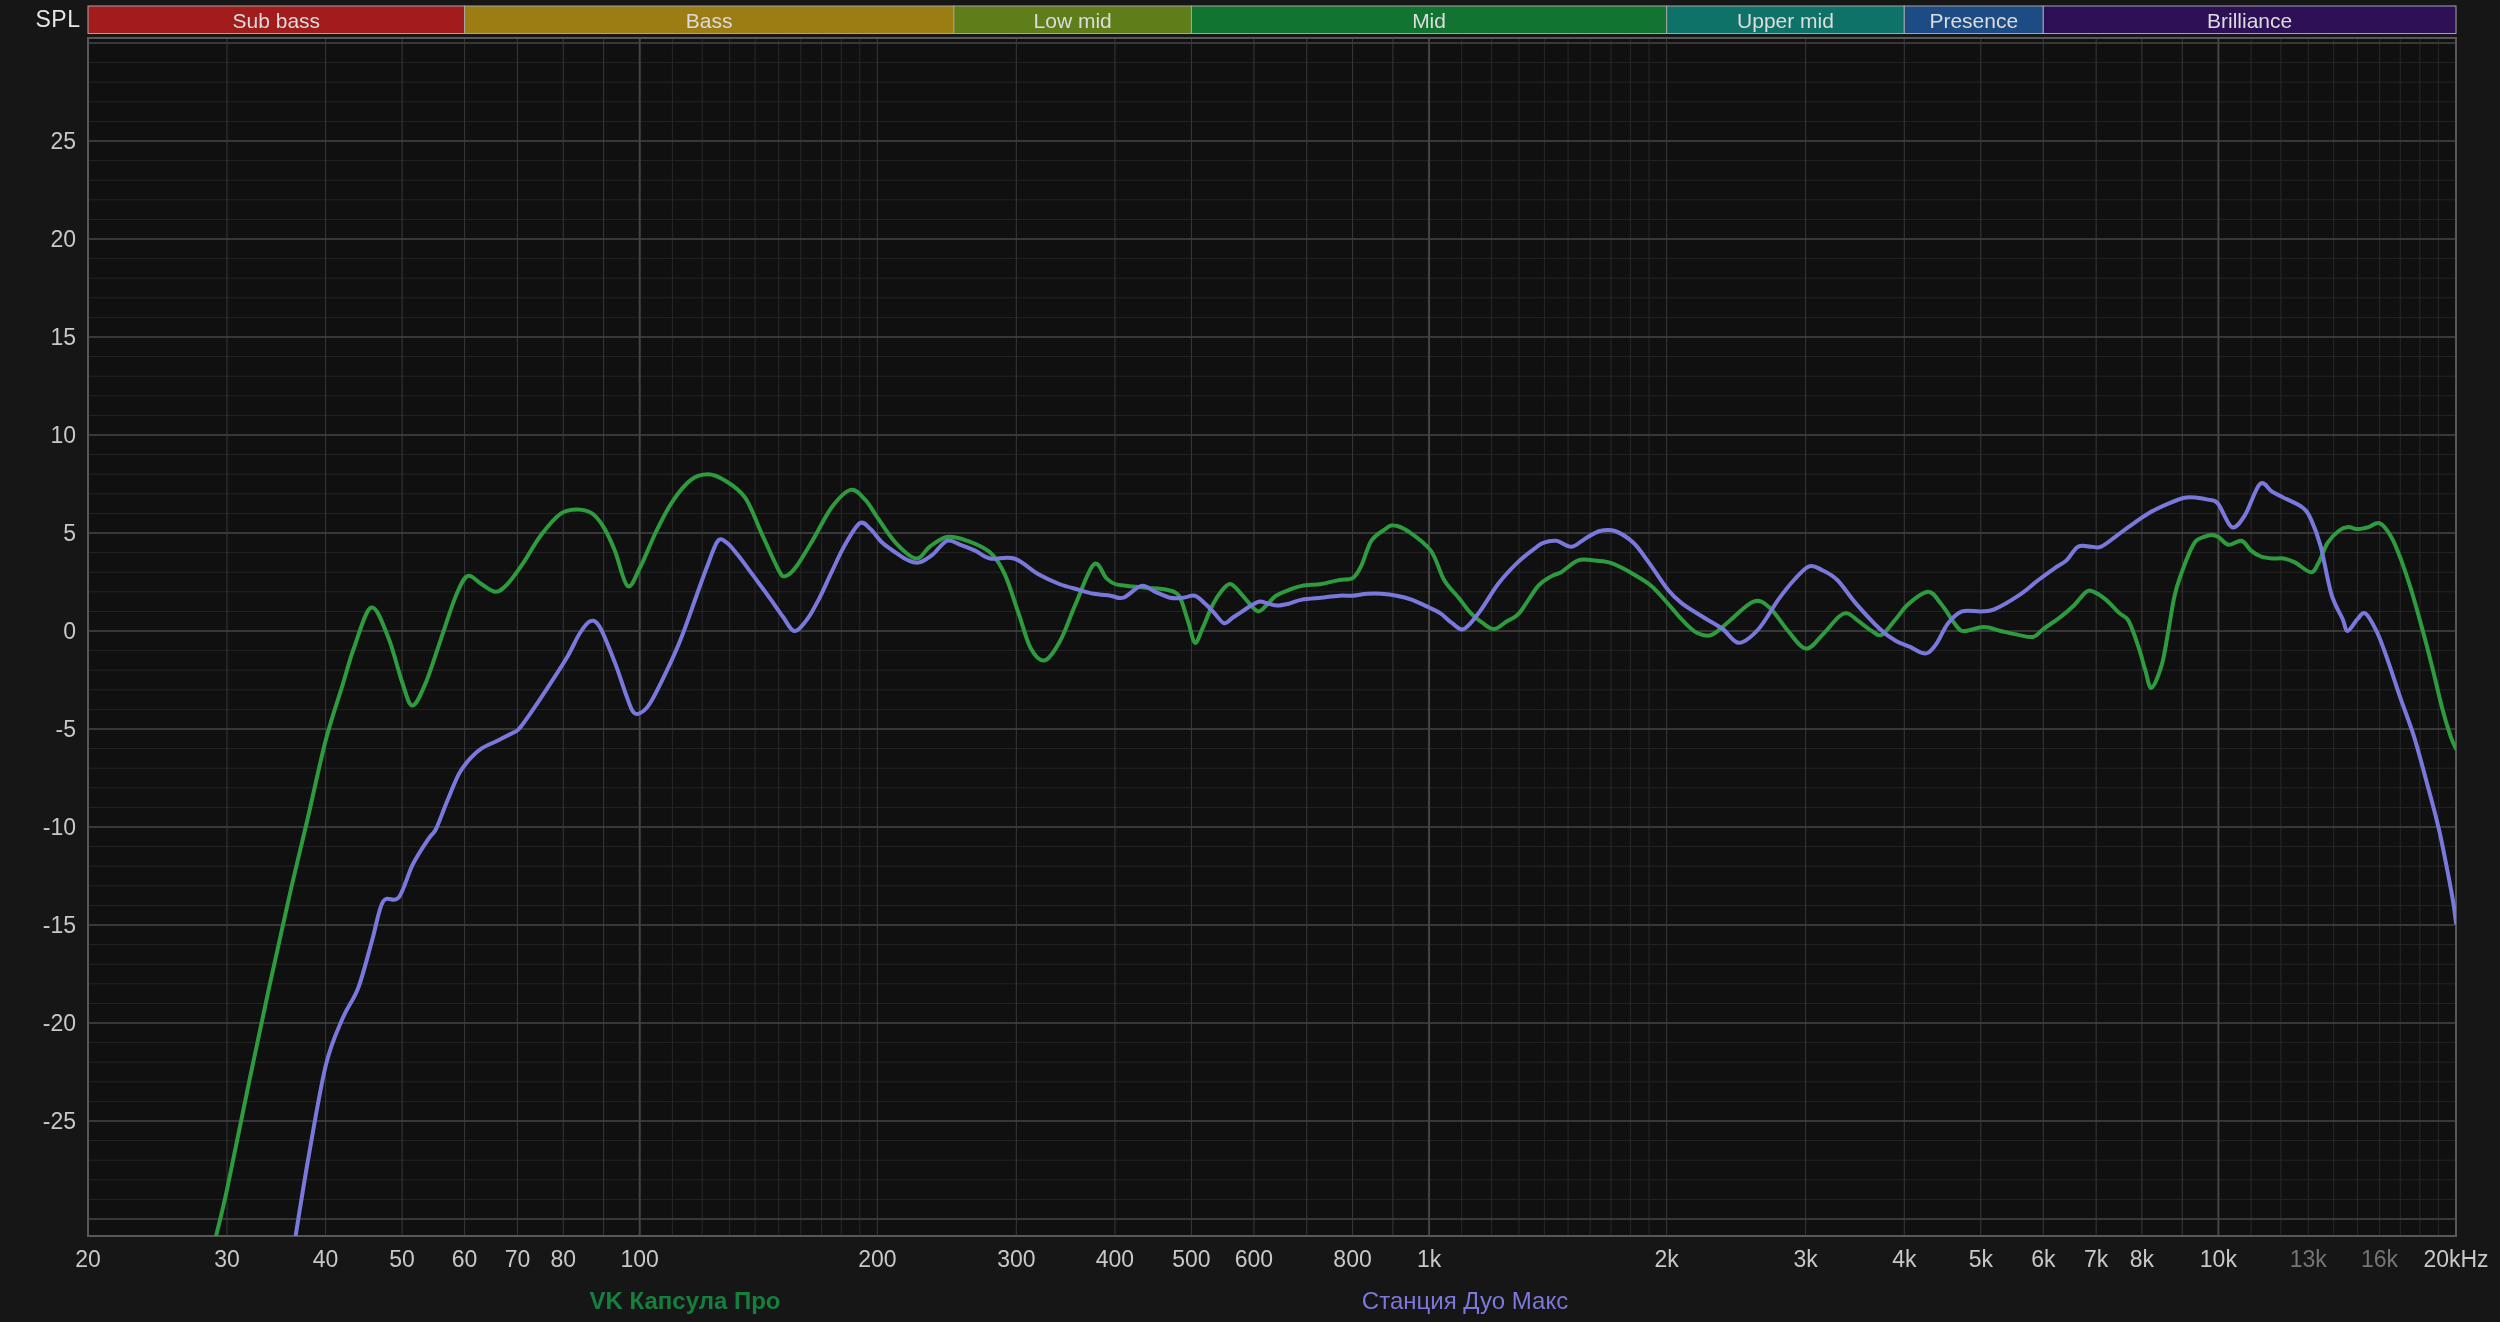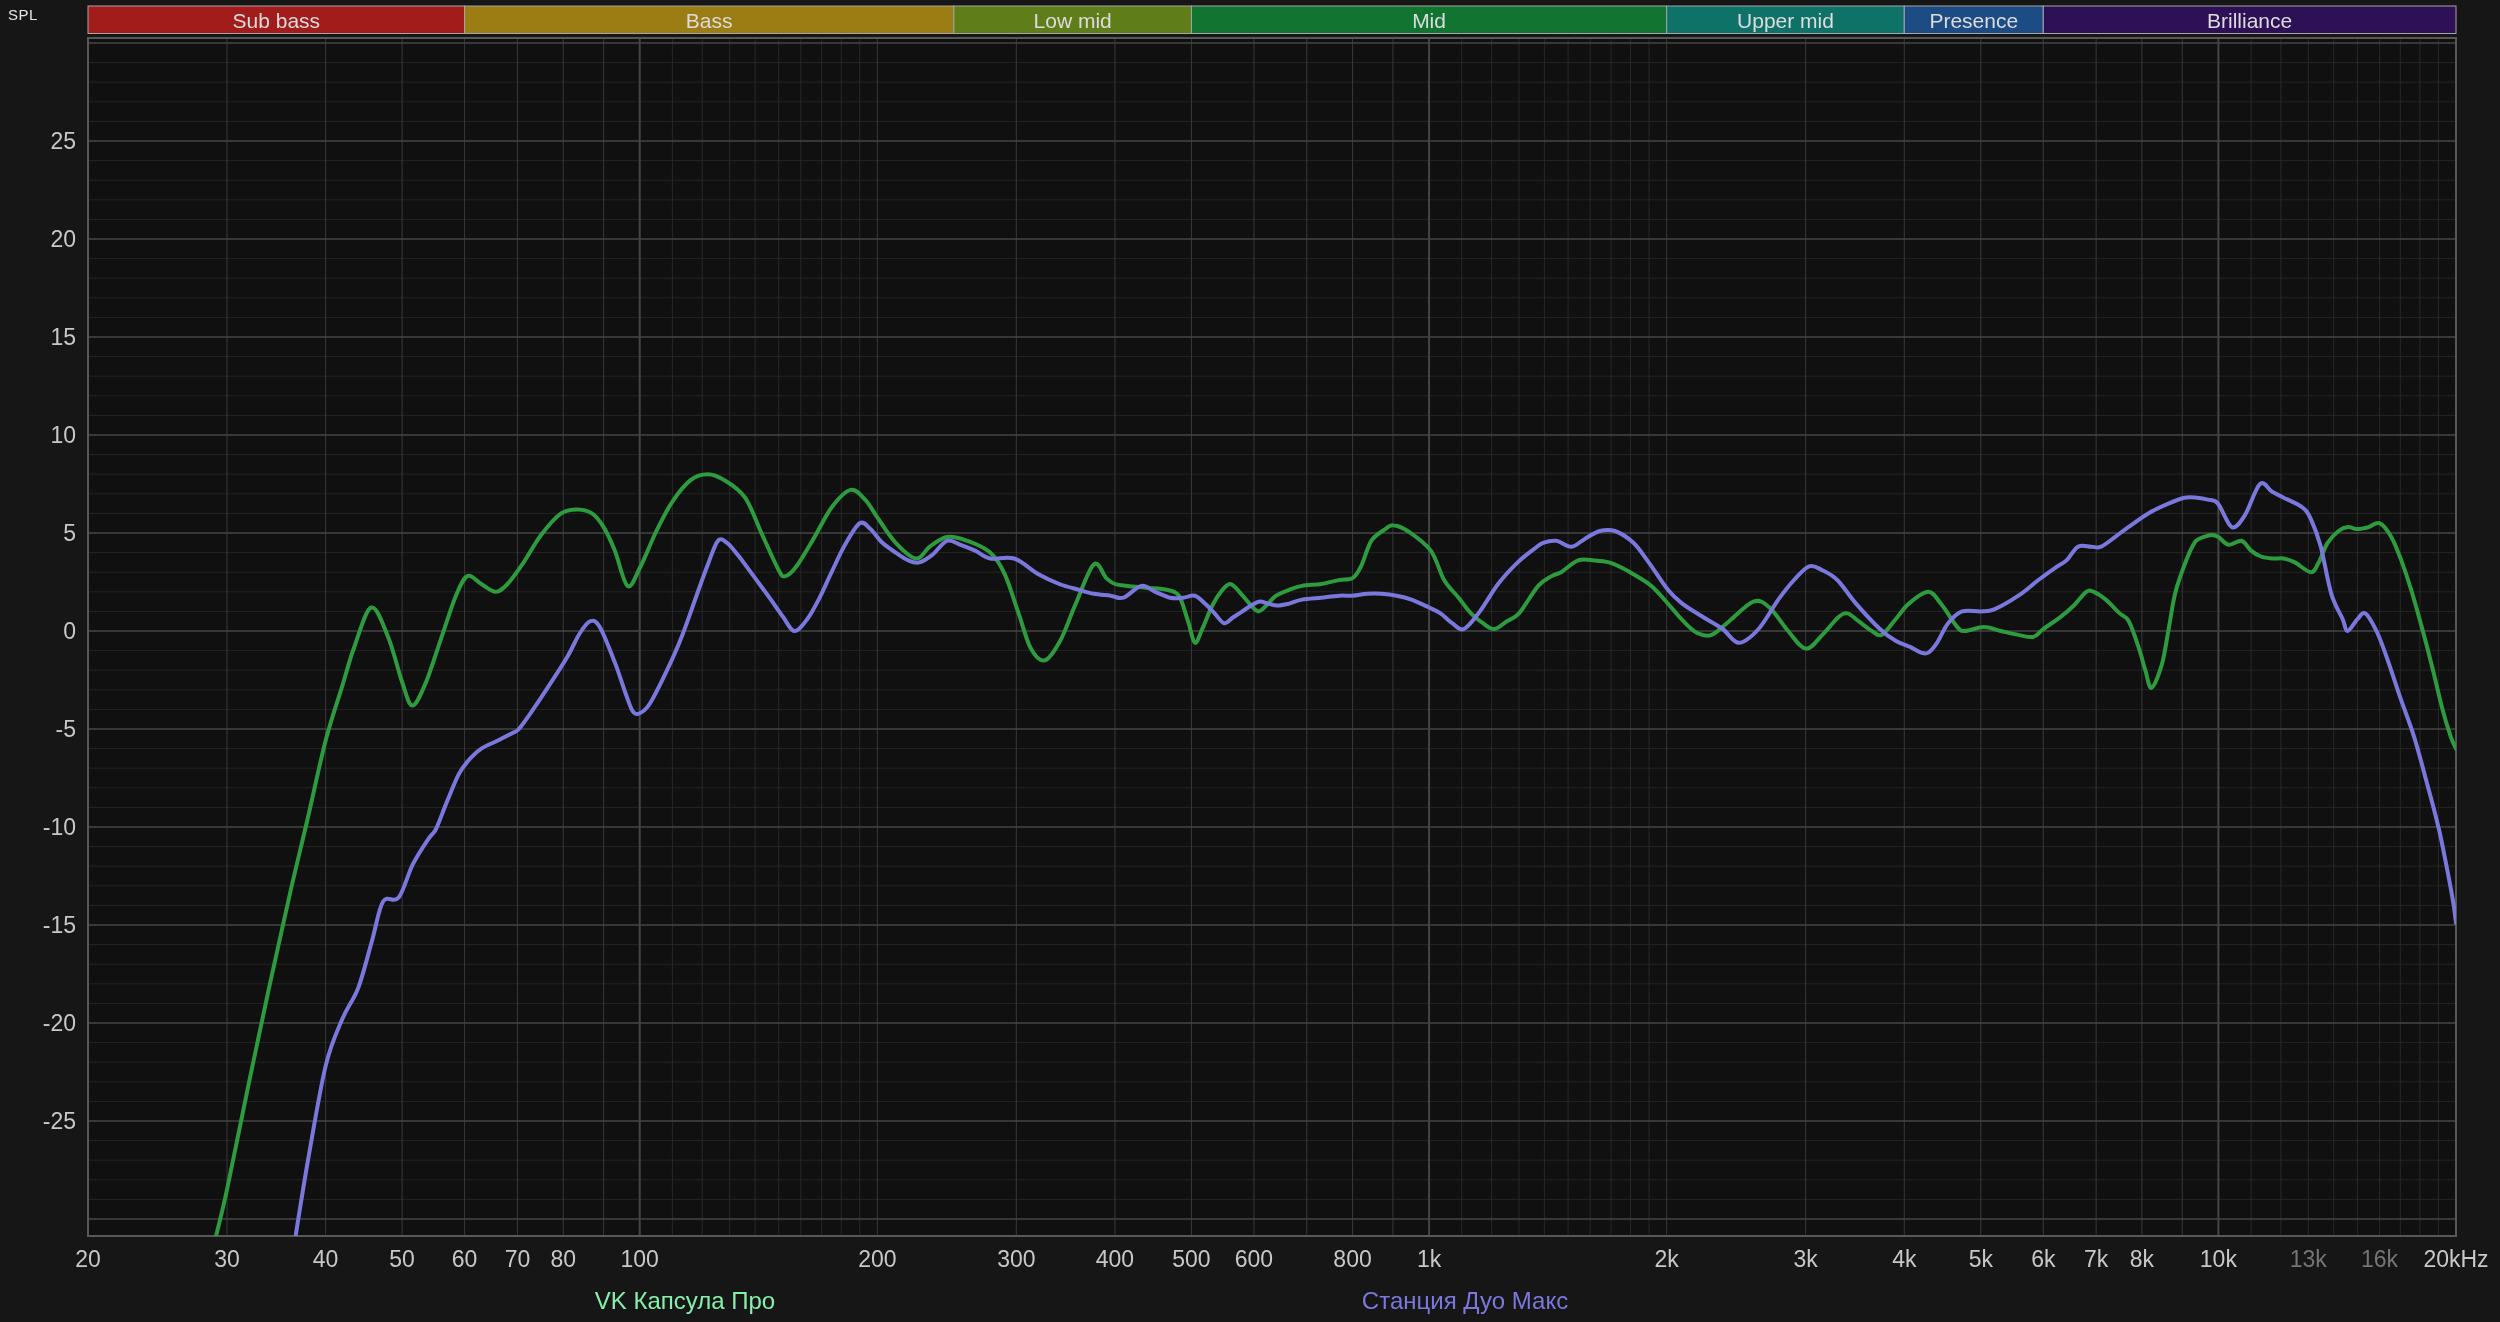--- a/index.html
+++ b/index.html
@@ -1,20 +1,20 @@
 <!DOCTYPE html>
 <html><head>
 <meta charset="utf-8">
 <style>
   html,body{margin:0;padding:0;background:#161616;}
   .page{position:relative;width:2500px;height:1322px;background:#161616;overflow:hidden;
         font-family:"Liberation Sans",sans-serif;}
   svg{position:absolute;left:0;top:0;}
-  .spl-label{position:absolute;left:8px;top:6px;width:84px;text-align:left;
-             font-size:15px;color:#e6e6e6;letter-spacing:0.5px;}
+  .spl-label{position:absolute;left:16px;top:6px;width:84px;text-align:center;
+             font-size:23px;color:#e6e6e6;letter-spacing:0.5px;}
   .legend-item{position:absolute;top:1301px;transform:translate(-50%,-50%);
                font-size:24px;white-space:nowrap;cursor:pointer;}
   .legend-item.s0{left:685px;color:#2d9b3e;}
   .legend-item.s1{left:1436px;color:#7b78dd;}
 </style>
 </head>
 <body>
 
 <div class="page">
   <svg id="chart" width="2500" height="1322" viewBox="0 0 2500 1322">
@@ -185,15 +185,15 @@
       <text x="2308.3262761767605" y="1259" text-anchor="middle" dominant-baseline="central" fill="#757575" font-size="23">13k</text>
       <text x="2379.505696398974" y="1259" text-anchor="middle" dominant-baseline="central" fill="#757575" font-size="23">16k</text>
       <text x="2456" y="1259" text-anchor="middle" dominant-baseline="central" fill="#c8c8c8" font-size="23">20kHz</text>
       <clipPath id="plotclip">
         <rect x="88" y="38" width="2368" height="1198"></rect>
       </clipPath>
       <path d="M215.4 1238.6C217.3 1230.4 221.4 1215.7 227.0 1189.6C232.6 1163.5 242.0 1116.1 249.1 1081.8C256.3 1047.5 263.2 1014.8 269.9 983.8C276.6 952.8 283.1 923.4 289.5 895.6C295.8 867.8 302.0 843.0 308.0 817.2C314.0 791.4 319.9 762.6 325.6 740.8C331.3 718.9 337.5 701.6 342.3 685.9C347.1 670.2 349.5 659.7 354.4 646.7C359.2 633.6 365.7 609.1 371.3 607.5C376.9 605.8 383.0 624.5 388.1 636.9C393.3 649.3 398.1 670.5 402.1 682.0C406.1 693.4 408.4 705.2 412.2 705.5C416.1 705.8 420.5 695.0 425.3 683.9C430.1 672.8 435.9 653.5 441.0 638.8C446.1 624.1 451.5 606.2 455.9 595.7C460.3 585.3 463.2 578.1 467.5 576.1C471.7 574.2 476.6 581.3 481.3 584.0C486.0 586.6 491.4 591.8 495.7 591.8C500.1 591.8 503.1 588.5 507.5 584.0C511.9 579.4 516.7 572.5 522.3 564.4C527.9 556.2 534.6 543.5 541.1 535.0C547.6 526.5 554.9 517.6 561.1 513.4C567.2 509.2 572.8 509.5 577.9 509.5C583.1 509.5 587.7 510.5 592.0 513.4C596.3 516.3 599.8 520.9 603.6 527.1C607.4 533.3 610.9 540.8 614.8 550.6C618.8 560.4 623.4 583.0 627.5 585.9C631.7 588.9 634.9 577.4 639.7 568.3C644.5 559.1 651.0 542.1 656.4 531.0C661.9 519.9 666.7 510.1 672.4 501.6C678.1 493.1 684.7 484.7 690.6 480.1C696.5 475.5 702.3 474.2 707.9 474.2C713.5 474.2 718.1 476.2 724.3 480.1C730.6 484.0 738.8 488.6 745.1 497.7C751.5 506.9 756.7 522.9 762.3 535.0C767.9 547.0 774.9 563.4 778.7 570.2C782.6 577.1 782.5 576.8 785.5 576.1C788.5 575.5 791.9 572.5 796.5 566.3C801.2 560.1 807.6 548.7 813.5 538.9C819.3 529.1 825.4 515.7 831.6 507.5C837.7 499.4 845.0 491.2 850.6 489.9C856.2 488.6 860.7 495.1 865.1 499.7C869.6 504.3 872.2 510.1 877.3 517.3C882.4 524.5 889.2 535.9 895.7 542.8C902.2 549.7 910.5 557.8 916.2 558.5C921.8 559.1 924.6 550.3 929.7 546.7C934.8 543.1 940.6 537.9 946.9 536.9C953.2 535.9 960.1 538.2 967.3 540.8C974.5 543.5 984.0 547.0 990.2 552.6C996.5 558.2 1000.0 564.0 1004.7 574.2C1009.4 584.3 1014.2 600.9 1018.6 613.4C1023.0 625.8 1026.5 640.8 1030.9 648.6C1035.2 656.5 1039.9 661.7 1044.8 660.4C1049.7 659.1 1055.2 649.9 1060.2 640.8C1065.3 631.7 1069.4 618.3 1075.0 605.5C1080.6 592.8 1088.5 568.9 1093.7 564.4C1098.9 559.8 1102.7 574.8 1106.3 578.1C1109.8 581.3 1111.4 582.7 1114.9 584.0C1118.5 585.3 1122.1 585.3 1127.6 585.9C1133.0 586.6 1141.1 587.2 1147.6 587.9C1154.1 588.5 1161.4 588.5 1166.6 589.8C1171.8 591.1 1175.3 590.5 1178.9 595.7C1182.4 600.9 1185.3 613.4 1188.0 621.2C1190.7 629.0 1192.5 641.5 1194.9 642.8C1197.2 644.1 1199.5 634.9 1202.2 629.0C1205.0 623.2 1208.3 613.7 1211.4 607.5C1214.5 601.3 1217.8 595.7 1221.0 591.8C1224.1 587.9 1226.9 583.6 1230.3 584.0C1233.6 584.3 1237.7 590.2 1241.1 593.8C1244.6 597.4 1248.2 602.6 1251.1 605.5C1254.0 608.5 1255.9 611.4 1258.5 611.4C1261.0 611.4 1263.4 608.1 1266.3 605.5C1269.2 602.9 1272.2 598.3 1276.1 595.7C1279.9 593.1 1284.9 591.5 1289.2 589.8C1293.5 588.2 1296.5 586.9 1301.9 585.9C1307.2 584.9 1314.9 584.9 1321.2 584.0C1327.4 583.0 1334.2 581.0 1339.5 580.0C1344.7 579.1 1349.0 580.4 1352.6 578.1C1356.2 575.8 1357.9 572.5 1361.0 566.3C1364.2 560.1 1367.3 547.0 1371.3 540.8C1375.4 534.6 1381.6 531.7 1385.2 529.1C1388.8 526.5 1389.2 524.8 1392.9 525.2C1396.7 525.5 1401.5 526.8 1407.8 531.0C1414.1 535.3 1424.7 542.5 1430.8 550.6C1436.8 558.8 1439.5 572.2 1444.1 580.0C1448.8 587.9 1454.1 592.1 1458.6 597.7C1463.1 603.2 1466.9 609.1 1471.0 613.4C1475.0 617.6 1479.0 620.5 1482.9 623.2C1486.8 625.8 1490.4 629.4 1494.4 629.0C1498.4 628.7 1502.8 623.8 1506.9 621.2C1511.0 618.6 1513.8 619.2 1519.0 613.4C1524.2 607.5 1532.8 592.1 1538.2 585.9C1543.7 579.7 1547.8 578.4 1551.7 576.1C1555.5 573.8 1556.7 574.8 1561.1 572.2C1565.5 569.6 1572.6 562.4 1578.2 560.4C1583.7 558.5 1589.3 560.1 1594.4 560.4C1599.6 560.8 1604.2 561.1 1608.9 562.4C1613.7 563.7 1618.8 566.3 1622.8 568.3C1626.9 570.2 1628.6 571.2 1633.4 574.2C1638.2 577.1 1645.7 581.0 1651.4 585.9C1657.2 590.8 1662.5 597.7 1667.9 603.6C1673.2 609.4 1678.5 616.3 1683.4 621.2C1688.3 626.1 1692.5 630.7 1697.2 633.0C1701.8 635.2 1706.2 636.9 1711.6 634.9C1716.9 633.0 1722.2 626.8 1729.2 621.2C1736.1 615.6 1746.7 603.9 1753.4 601.6C1760.2 599.3 1763.8 602.6 1769.5 607.5C1775.3 612.4 1782.0 624.1 1788.1 631.0C1794.1 637.9 1800.2 648.0 1805.9 648.6C1811.6 649.3 1817.0 640.1 1822.4 634.9C1827.8 629.7 1834.1 620.9 1838.3 617.3C1842.5 613.7 1844.2 612.7 1847.6 613.4C1850.9 614.0 1854.4 618.3 1858.5 621.2C1862.6 624.1 1868.1 628.7 1871.9 631.0C1875.8 633.3 1877.6 636.9 1881.5 634.9C1885.5 633.0 1891.0 624.5 1895.6 619.2C1900.2 614.0 1903.4 608.1 1908.9 603.6C1914.3 599.0 1922.9 591.8 1928.3 591.8C1933.6 591.8 1936.0 597.7 1940.8 603.6C1945.7 609.4 1953.3 622.5 1957.4 627.1C1961.4 631.7 1960.6 631.0 1965.0 631.0C1969.4 631.0 1977.9 627.1 1983.8 627.1C1989.8 627.1 1995.0 629.7 2000.7 631.0C2006.5 632.3 2013.0 633.9 2018.4 634.9C2023.8 635.9 2029.3 637.9 2033.4 636.9C2037.6 635.9 2038.8 632.3 2043.3 629.0C2047.7 625.8 2054.9 621.2 2060.0 617.3C2065.1 613.4 2069.5 609.8 2073.9 605.5C2078.2 601.3 2082.9 594.1 2086.2 591.8C2089.5 589.5 2090.4 590.5 2093.7 591.8C2096.9 593.1 2101.4 596.0 2105.8 599.6C2110.1 603.2 2115.9 609.8 2119.8 613.4C2123.6 617.0 2125.7 615.6 2128.8 621.2C2131.9 626.8 2135.7 638.5 2138.4 646.7C2141.2 654.8 2143.1 663.3 2145.3 670.2C2147.5 677.1 2148.8 688.8 2151.6 687.8C2154.4 686.9 2159.1 673.8 2161.9 664.3C2164.6 654.8 2166.2 642.4 2168.3 631.0C2170.4 619.6 2172.4 605.2 2174.6 595.7C2176.7 586.2 2178.6 581.3 2181.1 574.2C2183.6 567.0 2187.0 558.2 2189.4 552.6C2191.9 547.0 2193.5 543.5 2195.9 540.8C2198.3 538.2 2201.4 537.9 2204.0 536.9C2206.6 535.9 2209.1 535.0 2211.5 535.0C2213.9 535.0 2215.5 535.3 2218.4 536.9C2221.2 538.6 2224.7 544.1 2228.5 544.8C2232.4 545.4 2237.8 539.9 2241.6 540.8C2245.3 541.8 2247.8 548.0 2251.1 550.6C2254.3 553.3 2257.4 555.2 2260.9 556.5C2264.4 557.8 2268.4 558.2 2272.2 558.5C2276.0 558.8 2280.0 557.8 2283.7 558.5C2287.5 559.1 2290.3 560.1 2294.9 562.4C2299.4 564.7 2307.0 572.2 2311.0 572.2C2314.9 572.2 2315.9 567.3 2318.7 562.4C2321.5 557.5 2324.2 548.0 2327.6 542.8C2330.9 537.6 2335.2 533.7 2338.6 531.0C2342.0 528.4 2345.0 527.4 2348.1 527.1C2351.2 526.8 2354.0 529.1 2357.4 529.1C2360.8 529.1 2364.9 528.1 2368.6 527.1C2372.3 526.1 2375.7 521.6 2379.5 523.2C2383.3 524.8 2387.7 530.7 2391.3 536.9C2394.9 543.1 2398.0 551.6 2401.3 560.4C2404.6 569.3 2407.8 578.7 2411.2 589.8C2414.6 600.9 2418.3 614.3 2421.8 627.1C2425.3 639.8 2428.7 652.9 2432.0 666.3C2435.4 679.7 2438.9 695.7 2442.0 707.4C2445.1 719.2 2448.5 730.0 2450.8 736.8C2453.2 743.7 2455.1 746.6 2456.0 748.6" fill="none" stroke="#2d9b3e" stroke-width="4" stroke-linejoin="round" stroke-linecap="round" clip-path="url(#plotclip)"></path>
       <path d="M295.2 1238.6C297.3 1225.5 303.0 1188.9 308.0 1160.2C313.1 1131.5 319.9 1089.6 325.6 1066.1C331.3 1042.6 336.9 1032.1 342.3 1019.1C347.8 1006.0 353.3 1000.8 358.3 987.7C363.2 974.7 367.9 955.1 372.0 940.7C376.2 926.3 378.6 908.7 383.1 901.5C387.5 894.3 393.7 903.8 398.7 897.6C403.6 891.4 407.9 874.0 412.9 864.2C417.9 854.4 424.6 844.6 428.5 838.8C432.3 832.9 432.9 835.2 436.0 829.0C439.1 822.8 443.2 810.7 447.0 801.5C450.8 792.4 455.0 781.3 458.8 774.1C462.7 766.9 466.5 762.6 470.3 758.4C474.0 754.2 476.8 751.5 481.3 748.6C485.8 745.7 492.1 743.4 497.3 740.8C502.5 738.1 508.9 734.9 512.5 732.9C516.1 731.0 515.7 732.6 518.9 729.0C522.1 725.4 526.6 718.9 531.8 711.4C537.0 703.8 544.2 693.1 550.1 683.9C556.1 674.8 562.5 665.0 567.5 656.5C572.5 648.0 576.1 638.8 580.0 633.0C583.8 627.1 587.1 622.2 590.4 621.2C593.7 620.2 595.7 620.2 599.8 627.1C603.8 633.9 610.5 651.3 614.8 662.4C619.2 673.5 622.7 685.6 625.7 693.7C628.7 701.9 630.5 708.1 632.8 711.4C635.1 714.6 636.9 714.6 639.7 713.3C642.6 712.0 645.5 710.4 649.9 703.5C654.3 696.7 660.8 683.3 666.1 672.2C671.4 661.1 676.6 649.6 681.6 636.9C686.7 624.1 692.1 607.8 696.5 595.7C700.8 583.6 704.3 573.5 707.9 564.4C711.5 555.2 714.7 544.4 717.9 540.8C721.0 537.2 723.7 540.5 727.0 542.8C730.3 545.1 732.8 548.7 737.5 554.6C742.2 560.4 749.7 570.9 755.1 578.1C760.4 585.3 764.8 591.1 769.4 597.7C774.1 604.2 779.1 611.7 783.3 617.3C787.4 622.8 790.4 630.7 794.4 631.0C798.3 631.3 803.0 624.8 807.2 619.2C811.4 613.7 815.5 605.5 819.6 597.7C823.7 589.8 827.3 581.0 831.6 572.2C835.8 563.4 840.3 552.9 845.0 544.8C849.7 536.6 855.5 525.8 859.7 523.2C864.0 520.6 866.6 525.8 870.4 529.1C874.2 532.3 878.2 538.9 882.4 542.8C886.7 546.7 891.4 549.7 895.7 552.6C900.0 555.5 904.5 558.8 908.4 560.4C912.4 562.1 915.2 563.4 919.2 562.4C923.3 561.4 928.0 558.2 932.6 554.6C937.2 551.0 942.2 542.5 946.9 540.8C951.6 539.2 955.9 543.1 960.6 544.8C965.3 546.4 970.2 548.4 975.1 550.6C980.0 552.9 983.7 557.2 990.2 558.5C996.7 559.8 1006.0 555.9 1014.0 558.5C1022.1 561.1 1030.9 569.9 1038.5 574.2C1046.0 578.4 1052.5 581.3 1059.2 584.0C1066.0 586.6 1073.1 588.2 1078.8 589.8C1084.6 591.5 1088.4 592.8 1093.7 593.8C1099.0 594.7 1105.7 595.1 1110.6 595.7C1115.6 596.4 1118.3 599.3 1123.4 597.7C1128.5 596.0 1136.0 586.9 1141.3 585.9C1146.6 584.9 1150.5 589.8 1155.3 591.8C1160.1 593.8 1165.6 596.7 1170.2 597.7C1174.9 598.7 1179.0 598.0 1183.1 597.7C1187.2 597.4 1191.2 594.7 1194.9 595.7C1198.5 596.7 1201.6 600.6 1204.9 603.6C1208.2 606.5 1211.4 610.1 1214.6 613.4C1217.8 616.6 1221.0 622.5 1224.1 623.2C1227.2 623.8 1230.3 619.2 1233.3 617.3C1236.4 615.3 1239.4 613.4 1242.3 611.4C1245.3 609.4 1248.2 607.2 1251.1 605.5C1254.0 603.9 1256.8 601.9 1259.6 601.6C1262.4 601.3 1265.0 602.9 1267.9 603.6C1270.9 604.2 1273.6 605.5 1277.1 605.5C1280.7 605.5 1285.1 604.5 1289.2 603.6C1293.3 602.6 1296.5 600.6 1301.9 599.6C1307.2 598.7 1314.9 598.3 1321.2 597.7C1327.4 597.0 1334.2 596.0 1339.5 595.7C1344.7 595.4 1347.9 596.0 1352.6 595.7C1357.2 595.4 1362.4 594.1 1367.2 593.8C1372.0 593.4 1376.4 593.4 1381.3 593.8C1386.2 594.1 1391.7 594.7 1396.7 595.7C1401.7 596.7 1406.1 597.7 1411.5 599.6C1416.9 601.6 1424.2 605.2 1429.1 607.5C1433.9 609.8 1436.6 610.7 1440.5 613.4C1444.4 616.0 1448.3 620.5 1452.2 623.2C1456.1 625.8 1459.3 631.0 1463.9 629.0C1468.5 627.1 1474.2 618.9 1479.9 611.4C1485.6 603.9 1491.8 592.1 1498.1 584.0C1504.4 575.8 1511.6 568.3 1517.7 562.4C1523.7 556.5 1530.2 551.9 1534.5 548.7C1538.7 545.4 1539.5 544.1 1543.2 542.8C1546.8 541.5 1551.7 540.2 1556.4 540.8C1561.1 541.5 1566.7 547.0 1571.5 546.7C1576.2 546.4 1580.1 541.5 1584.8 538.9C1589.5 536.3 1594.6 532.3 1599.7 531.0C1604.7 529.7 1609.3 529.1 1615.0 531.0C1620.6 533.0 1627.8 537.6 1633.4 542.8C1639.0 548.0 1643.0 554.6 1648.7 562.4C1654.5 570.2 1662.3 583.0 1667.9 589.8C1673.5 596.7 1676.3 599.0 1682.2 603.6C1688.2 608.1 1696.6 613.0 1703.4 617.3C1710.1 621.5 1716.7 624.8 1722.7 629.0C1728.6 633.3 1733.0 642.8 1739.0 642.8C1745.0 642.8 1752.0 636.2 1758.6 629.0C1765.1 621.9 1772.4 607.8 1778.3 599.6C1784.2 591.5 1788.9 585.6 1794.0 580.0C1799.2 574.5 1804.3 568.0 1809.1 566.3C1813.8 564.7 1817.7 568.0 1822.4 570.2C1827.1 572.5 1831.7 574.5 1837.3 580.0C1842.9 585.6 1849.0 595.4 1856.0 603.6C1863.1 611.7 1873.3 622.8 1879.9 629.0C1886.5 635.2 1890.6 637.9 1895.6 640.8C1900.6 643.7 1905.4 644.7 1909.6 646.7C1913.9 648.6 1917.9 651.6 1921.0 652.6C1924.1 653.5 1925.6 654.2 1928.3 652.6C1930.9 650.9 1933.7 647.7 1937.0 642.8C1940.3 637.9 1943.9 628.4 1948.1 623.2C1952.3 617.9 1956.7 613.4 1962.1 611.4C1967.6 609.4 1975.4 611.7 1980.8 611.4C1986.1 611.1 1987.9 612.1 1994.2 609.4C2000.5 606.8 2011.0 600.6 2018.4 595.7C2025.8 590.8 2032.4 584.6 2038.4 580.0C2044.4 575.5 2049.8 571.5 2054.5 568.3C2059.2 565.0 2062.6 564.0 2066.5 560.4C2070.4 556.8 2073.9 549.0 2078.0 546.7C2082.1 544.4 2087.4 546.7 2091.2 546.7C2095.0 546.7 2097.0 548.4 2101.0 546.7C2105.0 545.1 2110.6 540.2 2115.2 536.9C2119.7 533.7 2122.8 531.0 2128.3 527.1C2133.9 523.2 2141.6 517.3 2148.3 513.4C2154.9 509.5 2162.2 506.2 2168.3 503.6C2174.3 501.0 2179.7 498.7 2184.5 497.7C2189.4 496.7 2193.3 497.4 2197.2 497.7C2201.1 498.0 2204.5 498.7 2207.9 499.7C2211.4 500.7 2214.1 499.0 2218.0 503.6C2222.0 508.2 2227.4 525.2 2231.8 527.1C2236.3 529.1 2240.1 522.5 2244.8 515.4C2249.5 508.2 2255.4 487.9 2260.0 484.0C2264.6 480.1 2268.2 489.6 2272.2 491.8C2276.2 494.1 2278.7 495.1 2283.7 497.7C2288.8 500.3 2297.9 503.9 2302.5 507.5C2307.0 511.1 2307.9 512.7 2311.0 519.3C2314.0 525.8 2317.4 534.3 2320.8 546.7C2324.1 559.1 2327.6 581.7 2331.3 593.8C2334.9 605.8 2340.0 613.0 2342.7 619.2C2345.4 625.4 2345.0 631.0 2347.4 631.0C2349.9 631.0 2354.4 622.2 2357.4 619.2C2360.4 616.3 2362.0 611.1 2365.3 613.4C2368.6 615.6 2373.6 625.1 2377.4 633.0C2381.1 640.8 2383.9 649.6 2387.8 660.4C2391.6 671.2 2395.9 684.9 2400.3 697.6C2404.7 710.4 2409.8 723.1 2414.1 736.8C2418.4 750.6 2422.1 764.9 2426.1 780.0C2430.2 795.0 2434.9 812.0 2438.4 827.0C2442.0 842.0 2444.8 857.4 2447.3 870.1C2449.8 882.9 2452.0 894.6 2453.4 903.4C2454.9 912.3 2455.6 919.8 2456.0 923.0" fill="none" stroke="#7b78dd" stroke-width="4" stroke-linejoin="round" stroke-linecap="round" clip-path="url(#plotclip)"></path>
     </svg>
   <div class="spl-label">SPL</div>
-  <span class="legend-item s0" style="color: #86efac;">VK Капсула Про</span>
+  <span class="legend-item s0" style="color: #15803d; font-weight: bold;">VK Капсула Про</span>
   <span class="legend-item s1" style="color: rgb(123, 120, 221); margin-left: 29px;">Станция Дуо Макс</span>
 </div>
 
 </body></html>

